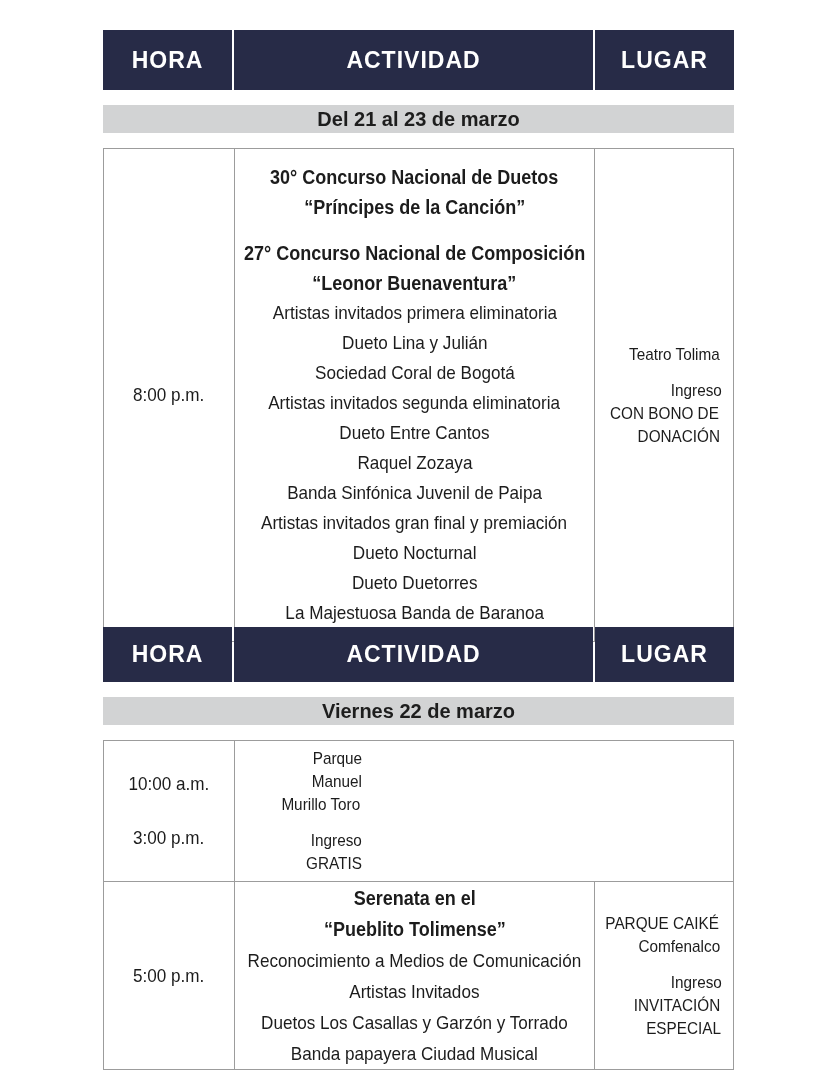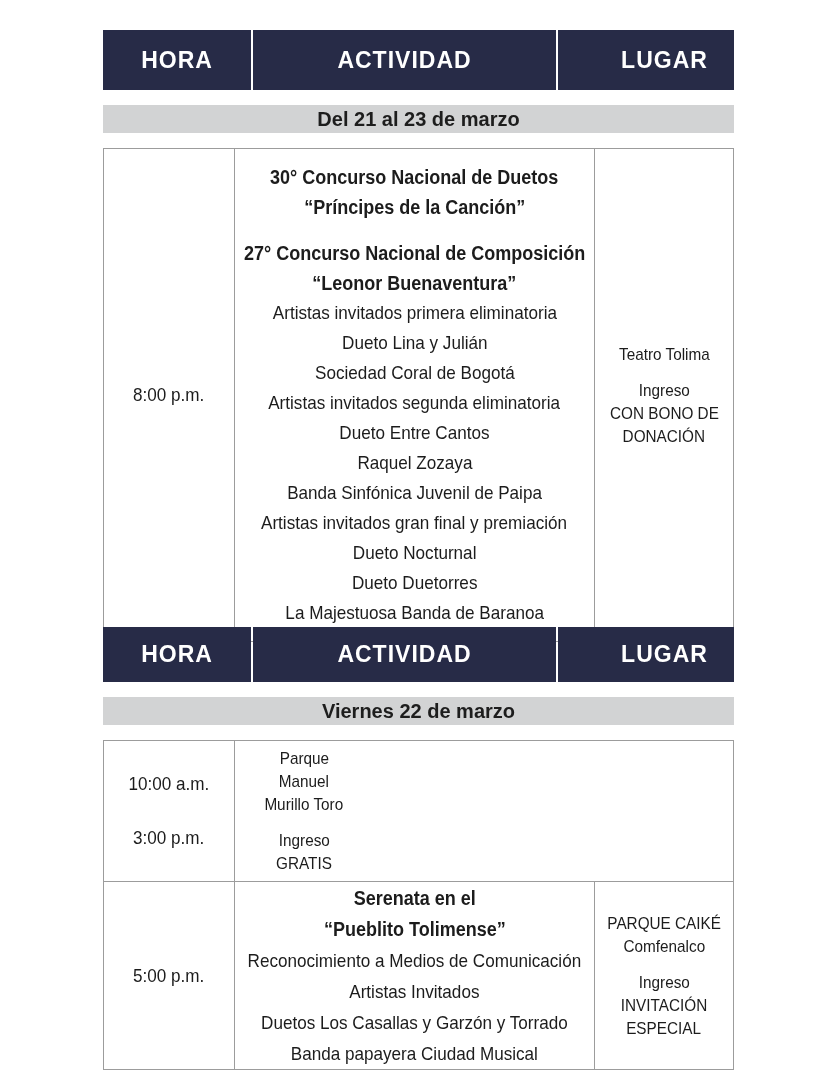--- a/index.html
+++ b/index.html
@@ -11,23 +11,23 @@
   .t1{top:30px;}
   .t2{top:627px;}
 
   .head-row{display:flex;column-gap:2px;}
   .t1 .head-row{height:60px;}
   .t2 .head-row{height:55px;}
   .head-cell{
     background:#272b47;color:#ffffff;display:flex;align-items:center;justify-content:center;
     font-weight:bold;font-size:23px;letter-spacing:1px;
   }
-  .head-hora{width:148px;text-align:right;}
+  .head-hora{width:129px;text-align:right;}
   .head-act{flex:1;}
-  .head-lugar{width:139px;padding-left:37px;}
+  .head-lugar{width:139px;}
 
   .band{
     height:28px;margin:15px 0;background:#d2d3d4;color:#1d1d1d;
     display:flex;align-items:center;justify-content:center;
     font-weight:bold;font-size:20px;
   }
 
   .tbody{border:1px solid #9c9c9c;}
   .row{display:flex;}
   .row + .row{border-top:1px solid #9c9c9c;}
@@ -35,21 +35,21 @@
   .t2 .row-a{height:140px;}
   .t2 .row-b{height:187px;}
 
   .cell{
     box-sizing:border-box;display:flex;flex-direction:column;
     justify-content:center;align-items:center;padding:6px 8px;overflow:hidden;
   }
   .cell + .cell{border-left:1px solid #9c9c9c;}
   .cell.hora{width:130px;align-items:center;}
   .cell.act{flex:1;}
-  .cell.lugar{width:139px;}
+  .cell.lugar{width:139px;align-items:flex-end;}
 
   .line{
     white-space:nowrap;transform:scaleX(0.9);transform-origin:50% 50%;
     font-size:19px;line-height:30px;color:#1c1c1c;
   }
   .line.bold{font-weight:bold;font-size:20px;}
   .hora .line{font-size:19px;line-height:26px;}
   .lugar .line{font-size:17px;line-height:23px;}
   .line.blank{height:16px;line-height:16px;}
   .hora .line.blank{height:28px;line-height:28px;}

